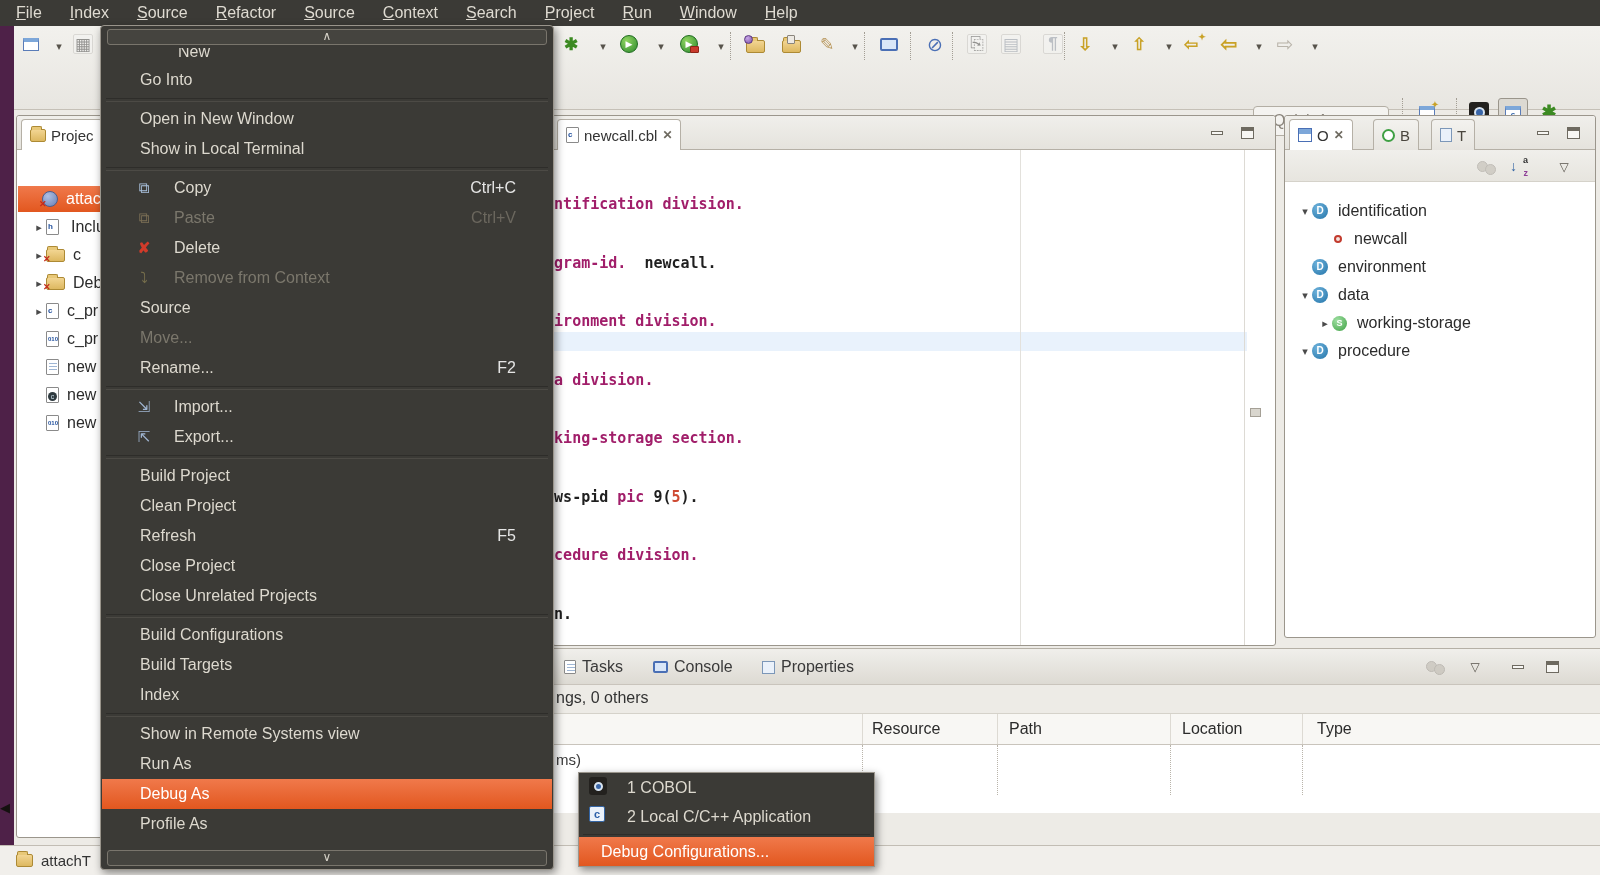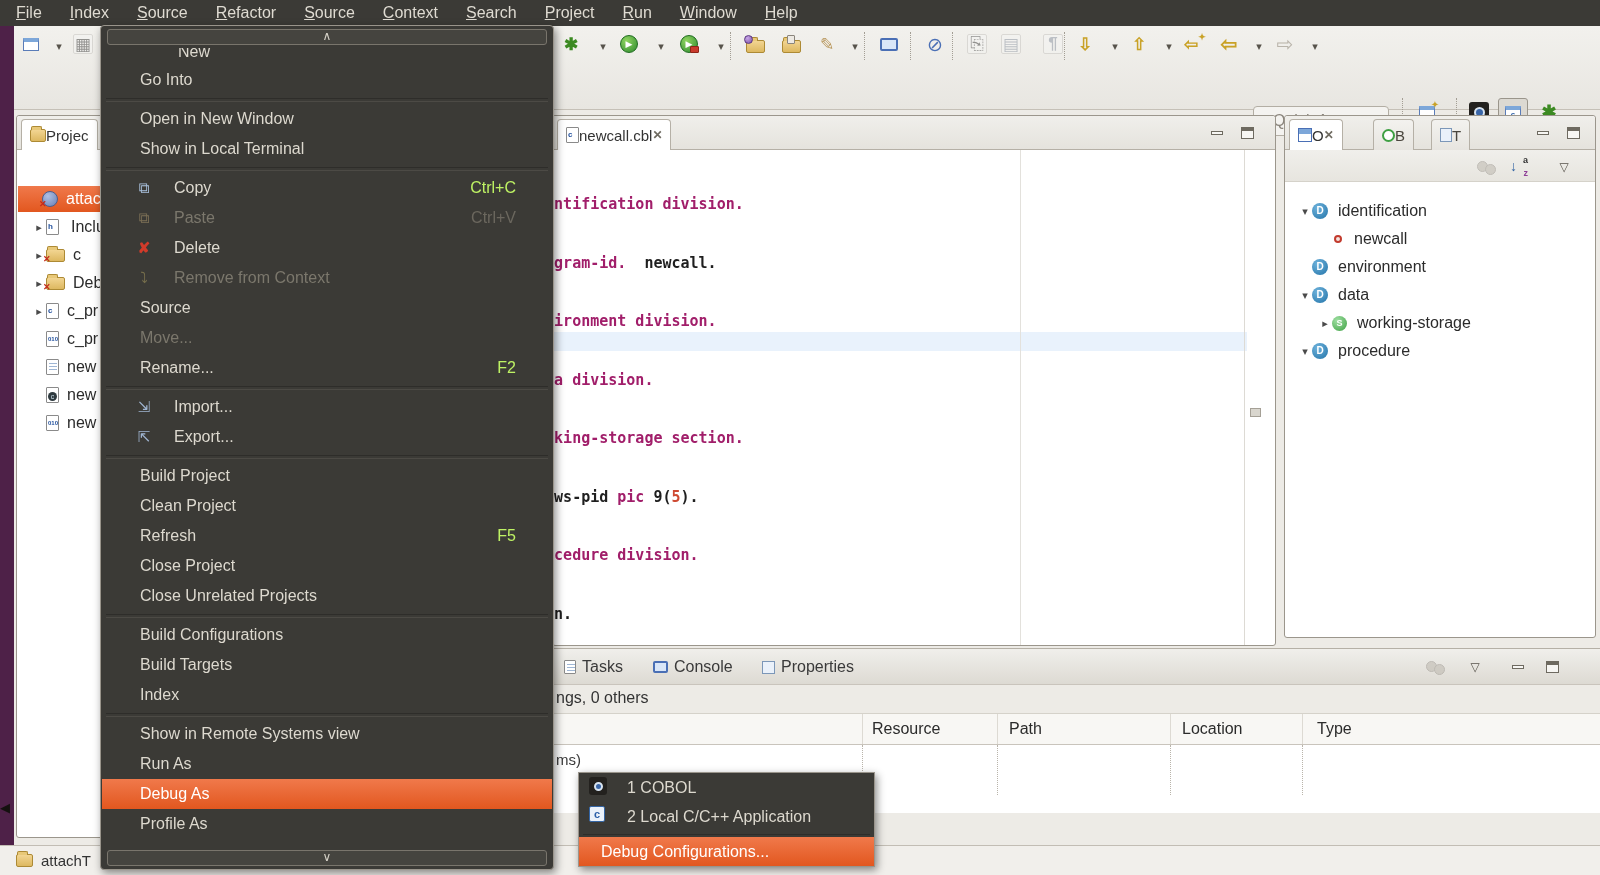--- a/index.html
+++ b/index.html
@@ -26,21 +26,21 @@
 #quick-access{position:absolute;left:1253px;top:80px;width:136px;height:30px;border:1px solid #B3AEA4;border-radius:4px;background:#F4F3F0;color:#8A857C;font-size:16px;display:flex;align-items:center;justify-content:center}
 .persp{position:absolute;top:72px;width:30px;height:28px;display:flex;align-items:center;justify-content:center}
 .persp.pressed{background:#DCD9D2;border:1px solid #9A958B;border-radius:3px}
 .winicon{width:16px;height:13px;background:#fff;border:1px solid #5A7CB8;border-top:4px solid #7DA7D9;position:relative;font-size:8px;color:#2B5FA8;font-weight:bold;text-align:center;line-height:9px}
 .cobol-sq{width:20px;height:20px;background:#23211E;border-radius:3px;display:flex;align-items:center;justify-content:center}
 .cobol-sq i{width:11px;height:11px;border-radius:50%;border:2px solid #D8E4F0;background:#3A66A8;display:block}
 
 #strip{position:absolute;left:0;top:26px;width:14px;height:849px;background:#4E2148}
 #restore-arrow{position:absolute;left:0px;top:800px;color:#14110F;font-size:13px}
 .tabbar{position:absolute;left:0;top:0;right:0;height:34px;background:linear-gradient(#F0EFEB,#E5E3DD);border-bottom:1px solid #B5B0A6;border-radius:3px 3px 0 0}
-.tab{position:absolute;top:3px;height:31px;background:#FFF;border:1px solid #B5B0A6;border-bottom:none;border-radius:4px 4px 0 0;display:flex;align-items:center;padding:0 8px;font-size:15px;color:#333}
+.tab{position:absolute;top:3px;height:31px;background:#FFF;border:1px solid #B5B0A6;border-bottom:none;border-radius:4px 4px 0 0;display:flex;align-items:center;gap:5px;padding:0 8px;font-size:15px;color:#333}
 .tab.inactive{background:linear-gradient(#F3F2EF,#E7E5E0);color:#4A463E}
 .ic-min{width:12px;height:4px;border:1px solid #6E6A60;background:#F7F6F3}
 .ic-max{width:13px;height:12px;border:1px solid #6E6A60;border-top:4px solid #6E6A60;background:#F7F6F3}
 .winbtn{position:absolute;display:flex;align-items:center;justify-content:center;width:20px;height:20px}
 .closex{color:#6E6A60;font-size:12px;font-weight:bold}
 
 .doc{width:13px;height:16px;background:#FFF;border:1px solid #8A8A8A;border-radius:1px;position:relative;display:inline-block;flex:none}
 .doc i{position:absolute;left:1px;top:3px;font-style:normal;font-weight:bold;font-size:8px;color:#1F4E9C;line-height:8px;letter-spacing:0}
 .doc.lines::after{content:"";position:absolute;left:2px;top:3px;width:8px;height:8px;background:repeating-linear-gradient(#9FB6D4 0 1px,transparent 1px 3px)}
 .redx{position:absolute;left:-4px;bottom:-3px;color:#C42B1C;font-size:9px;font-weight:bold}
@@ -83,21 +83,21 @@
 #bp-partial{position:absolute;left:6px;top:6px;font-size:15px;color:#3A3A3A}
 
 #statusbar{position:absolute;left:0;top:845px;width:1600px;height:30px;background:#F1EFEB;border-top:1px solid #C2BDB4;display:flex;align-items:center;gap:8px;padding-left:16px;font-size:15px;color:#333}
 
 #ctxmenu{position:absolute;left:100px;top:25px;width:454px;height:845px;background:#3B3A36;border:1px solid #99948B;border-radius:4px;box-shadow:2px 3px 8px rgba(0,0,0,.45);z-index:50;color:#DDD9CF;font-size:16px}
 .mband{position:absolute;left:6px;width:440px;height:16px;background:#45443F;border:1px solid #79756C;border-radius:3px;text-align:center;line-height:13px;color:#D5D1C7;font-size:12px}
 #mrows{position:absolute;left:1px;right:1px;top:22px}
 .mrow{position:relative;height:30px;line-height:30px;padding-left:38px;white-space:nowrap}
 .mrow.ic{padding-left:72px}
 .mico{position:absolute;left:30px;top:0;width:24px;height:30px;line-height:30px;text-align:center;font-size:15px}
-.msc{position:absolute;right:36px;color:#bef264}
+.msc{position:absolute;right:36px;color:#e5e5e5}
 .marr{position:absolute;right:12px;top:0;font-size:19px;color:#C8C4BA}
 .mrow.sel{background:linear-gradient(#F0794B,#E2571F);color:#FFF}
 .mrow.sel .marr{color:#FFF}
 .mrow.dis{color:#7B776C}
 .mrow.dis .msc{color:#6B675E}
 .msep{height:9px;position:relative}
 .msep::after{content:"";position:absolute;left:4px;right:4px;top:3px;height:2px;border-top:1px solid #2E2D2A;border-bottom:1px solid #4C4A45}
 .mclip{height:17px;overflow:hidden;position:relative}
 .mclip .mlab{position:relative;top:-11px;padding-left:38px;display:inline-block}
 .i-copy{color:#A8C0DC}.i-paste{color:#B09A6E;opacity:.55}.i-del{color:#D23B2A;font-weight:bold}.i-rem{color:#A99B5E;opacity:.55}.i-imp,.i-exp{color:#9FB4D0}

